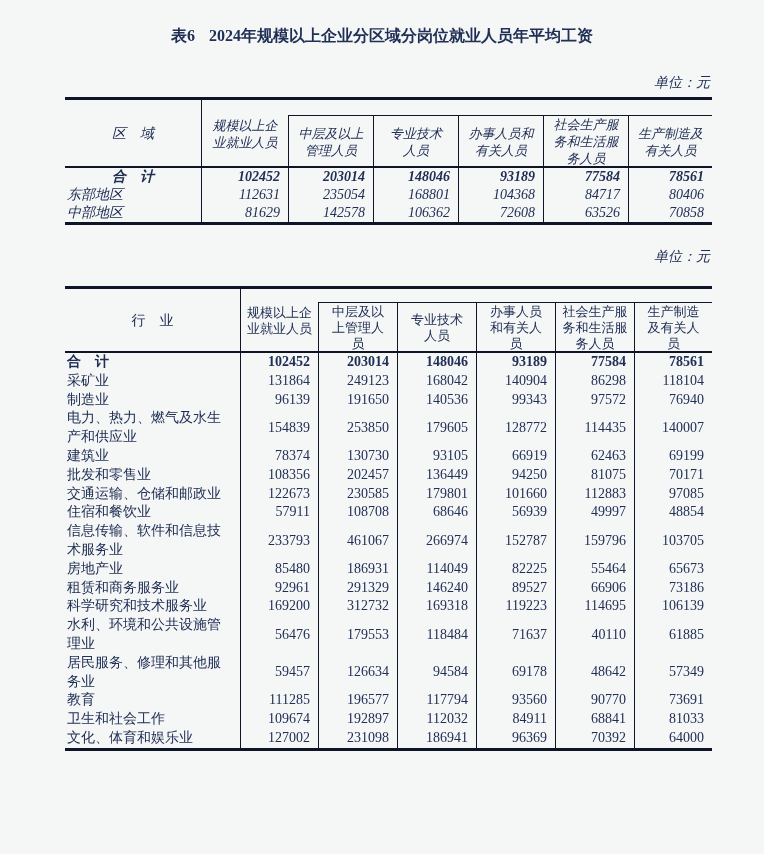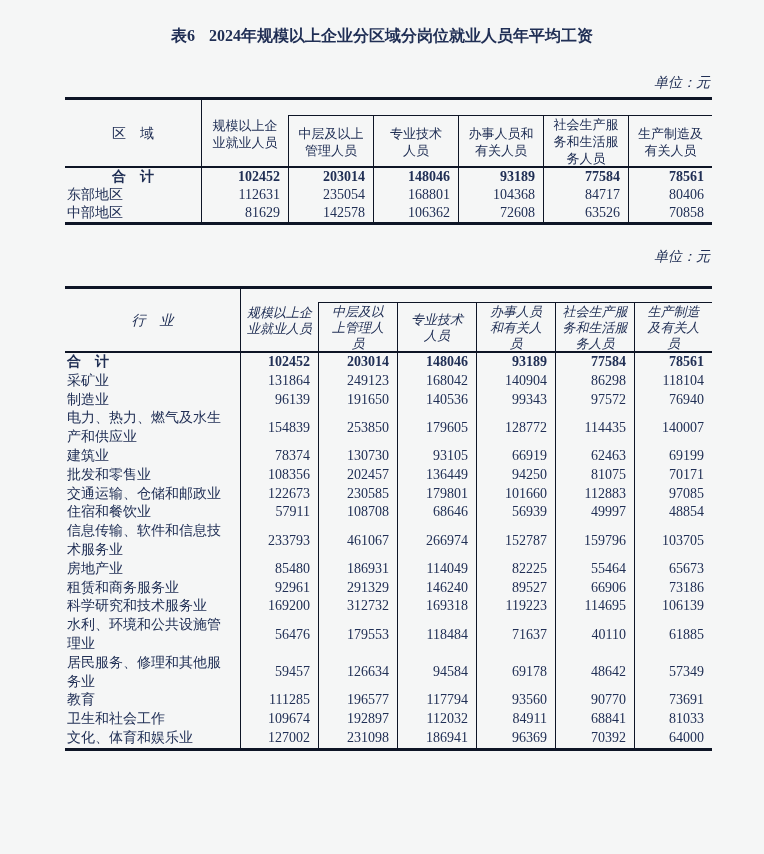--- a/index.html
+++ b/index.html
@@ -29,31 +29,31 @@
     margin-left:65px;
     width:645px;
     text-align:right;
     font-size:14px;
     line-height:18px;
     font-style:italic;
   }
   .u6{margin-top:27px;}
   .u7{margin-top:23px;}
   .tbl{margin-left:65px;width:647px;}
-  .t6{margin-top:5px;}
+  .t6{margin-top:5px;font-style:italic;}
   .t7{margin-top:20px;}
 
   
   .thead{
     display:grid;
     border-top:3px solid var(--line);
     border-bottom:2px solid var(--line);
   }
   .t6 .thead{grid-template-columns:136px 87px 424px;height:66px;}
-  .t7 .thead{grid-template-columns:175px 78px 394px;height:62px;font-style:italic;}
+  .t7 .thead{grid-template-columns:175px 78px 394px;height:62px;}
   .hcell{
     display:flex;align-items:center;justify-content:center;
     text-align:center;
     font-size:13px;
     white-space:pre-line;
   }
   .rowhead{font-size:14px;}
   .chead-first{border-left:1px solid var(--line);line-height:17px;}
   .hbox{
     display:grid;

